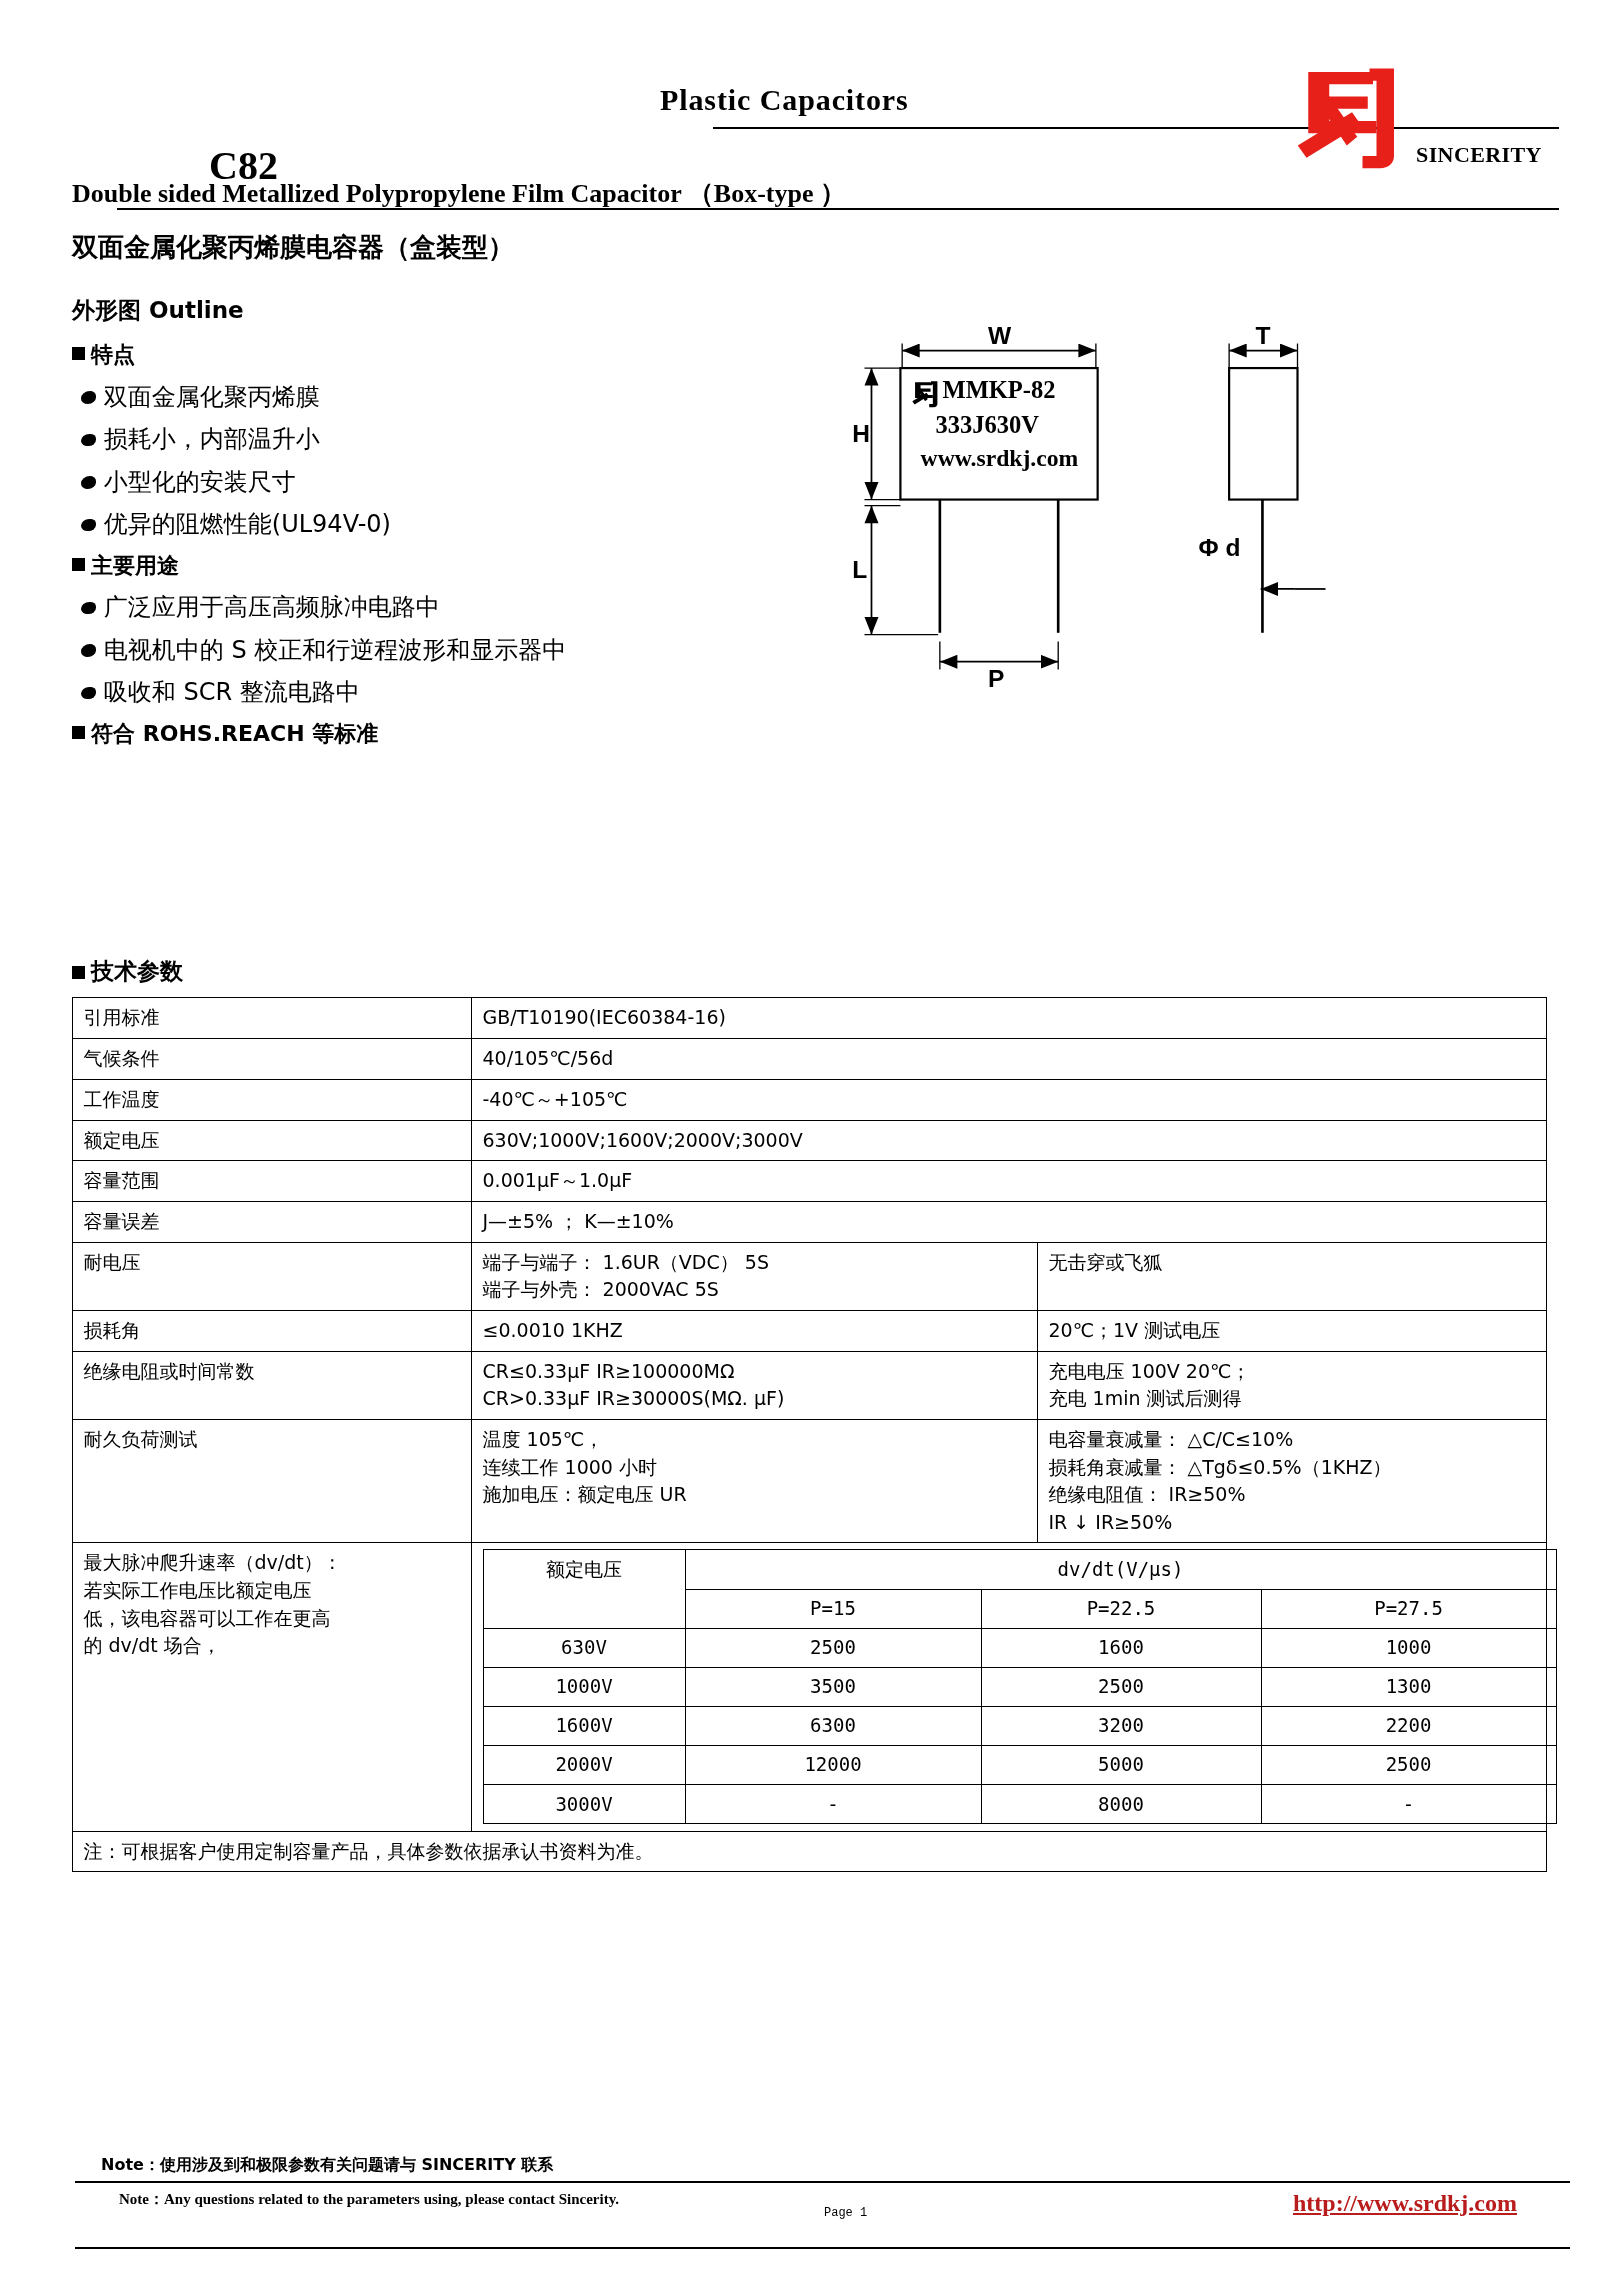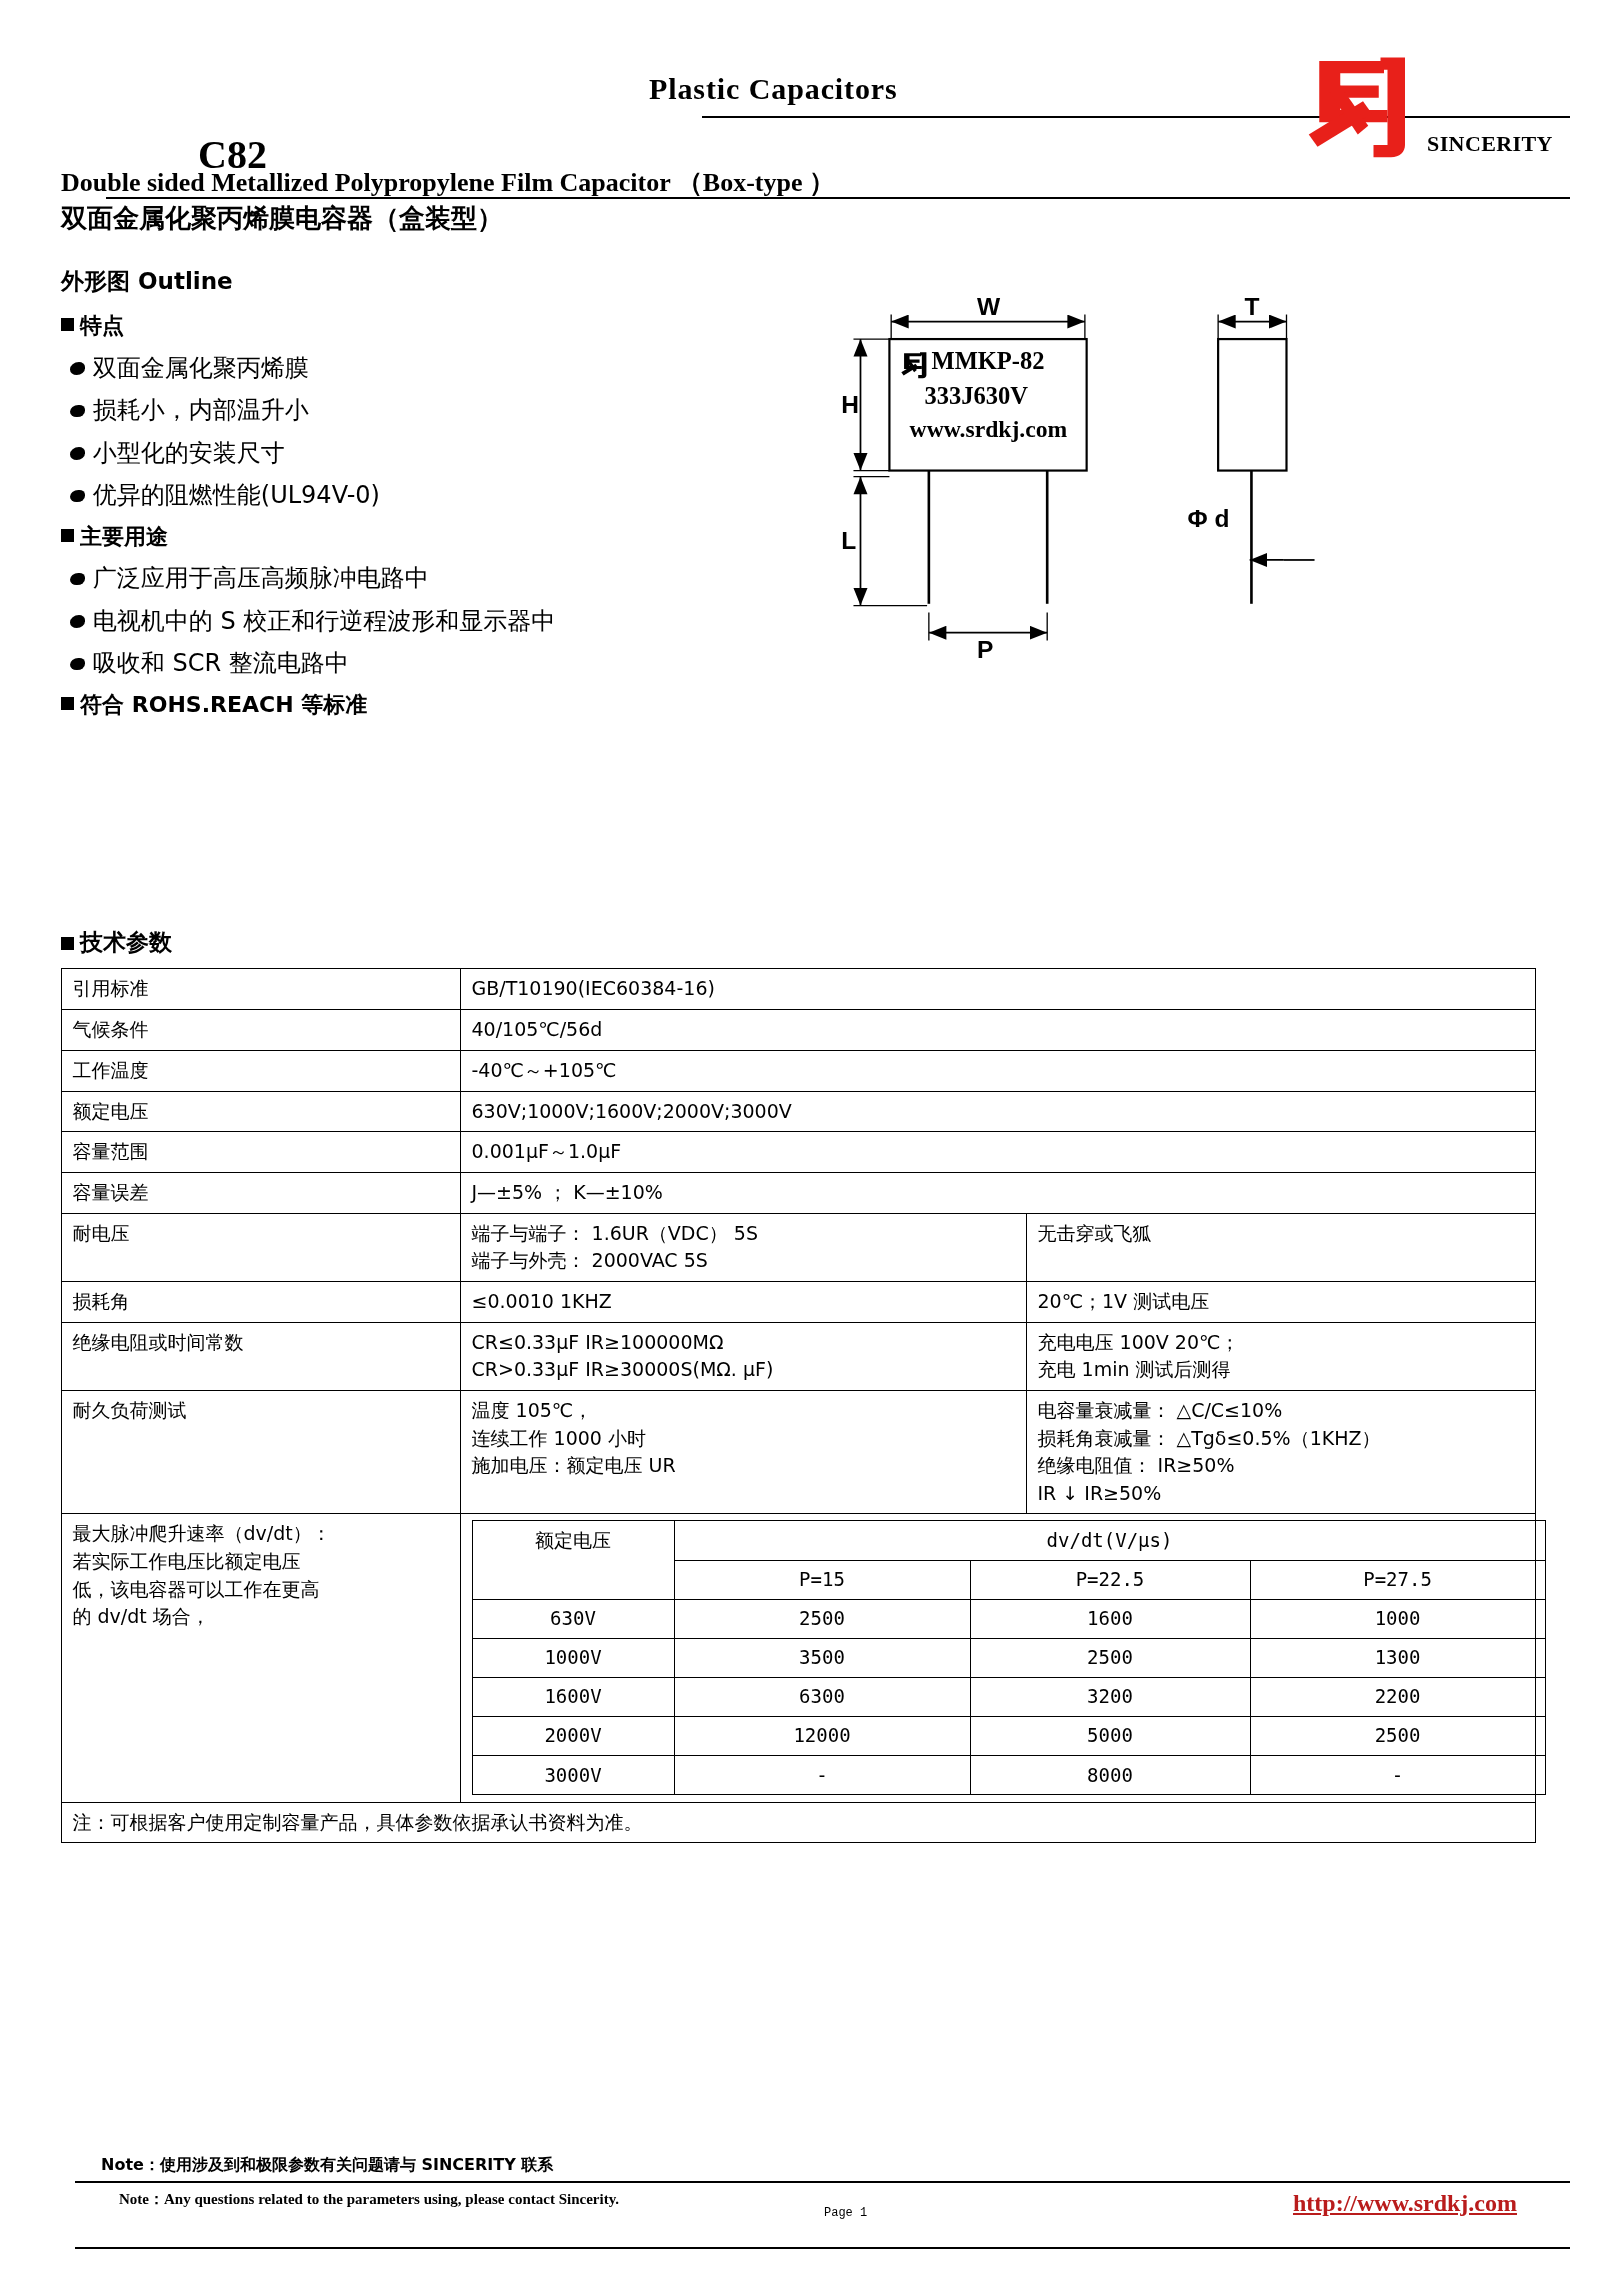--- a/index.html
+++ b/index.html
@@ -8,21 +8,21 @@
     background:#ffffff;
     font-family:"Liberation Serif", serif;
     color:#000;
     -webkit-font-smoothing:antialiased;
   }
   .page{
     position:relative;
     width:1623px;
     height:2295px;
     box-sizing:border-box;
-    padding:0;
+    padding:11px;
     overflow:hidden;
   }
 
   
   .header{
     position:relative;
     margin:35px 53px 0 53px;
     height:114px;
   }
   .hdr-title{
@@ -69,21 +69,21 @@
   }
   .title-en{
     font-size:26px;
     font-weight:bold;
     white-space:nowrap;
   }
   .title-cn{
     font-size:26px;
     font-weight:bold;
     font-family:"DejaVu Sans", sans-serif;
-    margin-top:1px;
+    margin-top:19px;
     white-space:nowrap;
   }
 
   
   .outline-label{
     margin:30px 0 0 61px;
     font-size:23px;
     font-weight:bold;
     font-family:"DejaVu Sans", sans-serif;
   }

